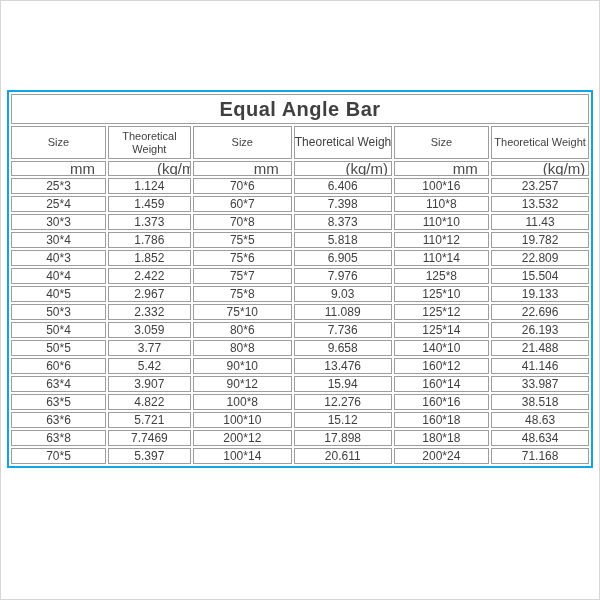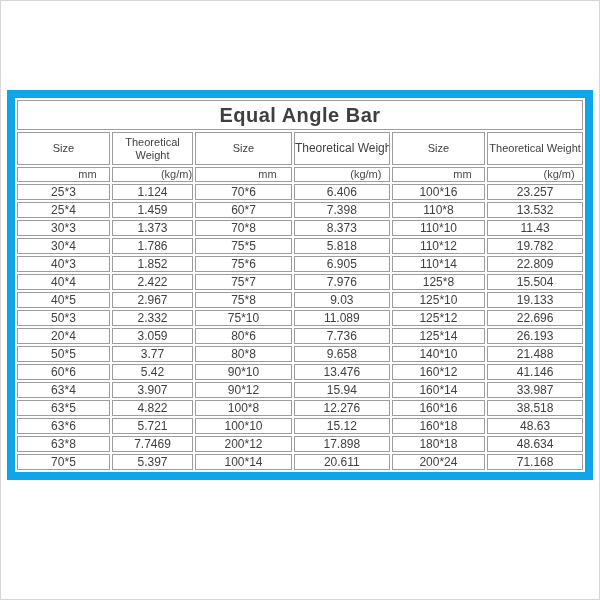--- a/index.html
+++ b/index.html
@@ -14,21 +14,21 @@
     border: 1px solid #d6d6d6;
     font-family: "Liberation Sans", sans-serif;
     overflow: hidden;
   }
   table.spec {
     margin: 89px auto 10px auto;
     width: 586px;
     table-layout: fixed;
     border-collapse: separate;
     border-spacing: 2px;
-    border: 8px solid #0ea5e9;
+    border: 2px solid #0ea5e9;
     background: #ffffff;
   }
   table.spec td {
     border: 1px solid #9d9d9d;
     background: #ffffff;
     text-align: center;
     vertical-align: middle;
     color: #3f3f3f;
     padding: 0;
     overflow: hidden;
@@ -48,21 +48,21 @@
   tr.hdr-row td.hdr-m {
     font-size: 12px;
     white-space: nowrap;
   }
   tr.hdr-row td.hdr-s {
     font-size: 11px;
     white-space: nowrap;
   }
   tr.unit-row td {
     height: 13px;
-    font-size: 11px;
+    font-size: 15px;
     line-height: 13px;
     color: #4a4a4a;
     padding-left: 48px;
   }
   tbody.data td {
     height: 14px;
     font-size: 12px;
     line-height: 14px;
   }
 </style>
@@ -158,21 +158,21 @@
       </tr>
       <tr>
         <td>50*3</td>
         <td>2.332</td>
         <td>75*10</td>
         <td>11.089</td>
         <td>125*12</td>
         <td>22.696</td>
       </tr>
       <tr>
-        <td>20*4</td>
+        <td>50*4</td>
         <td>3.059</td>
         <td>80*6</td>
         <td>7.736</td>
         <td>125*14</td>
         <td>26.193</td>
       </tr>
       <tr>
         <td>50*5</td>
         <td>3.77</td>
         <td>80*8</td>

